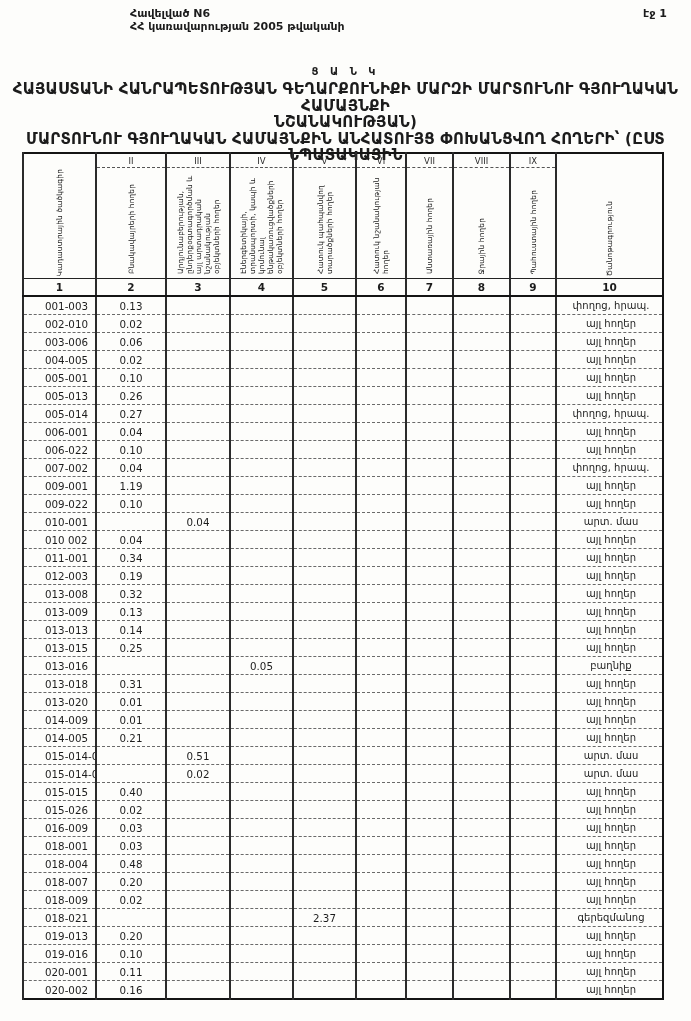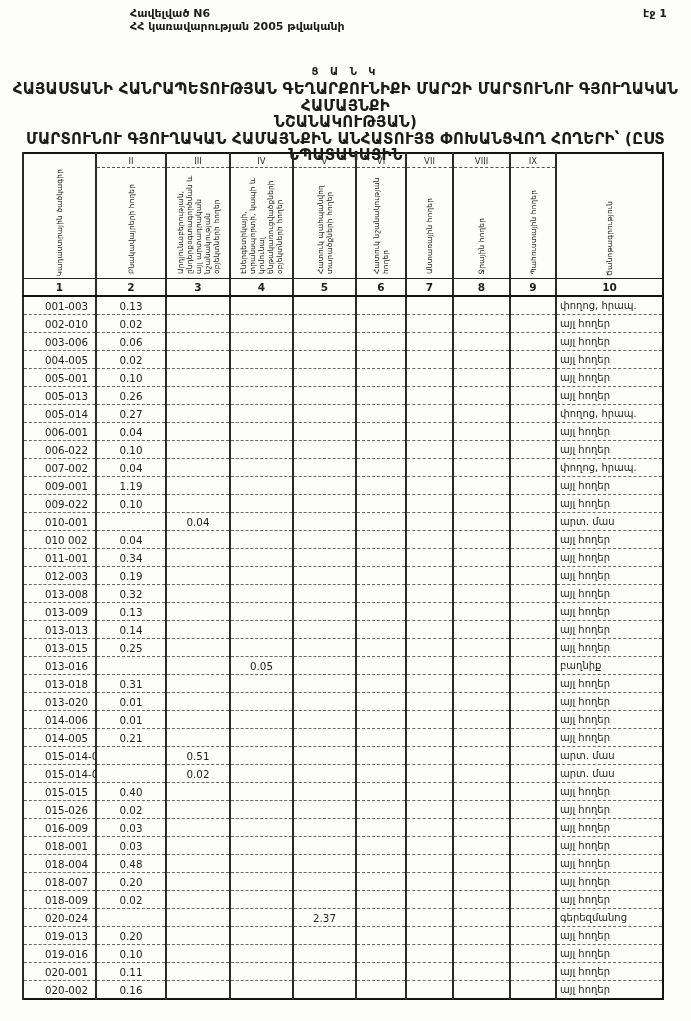--- a/index.html
+++ b/index.html
@@ -52,21 +52,21 @@
     height:16px;text-align:center;font-size:10.5px;font-weight:bold;
     border-top:1.5px solid #222;border-bottom:2px solid #141414;
   }
   tbody td{
     height:17px;font-size:10.3px;
     border-bottom:1px dashed #6a6a6a;
     white-space:nowrap;
   }
   tbody td.c1{padding-left:21px;text-align:left;}
   tbody td.cv{text-align:center;}
-  tbody td.c10{padding-left:3px;text-align:left;position:relative;font-size:10px;}
+  tbody td.c10{padding-left:3px;text-align:center;position:relative;font-size:10px;}
 </style>
 </head>
 <body>
 
 <div class="page-label">էջ 1</div>
 
 <div class="doc-header">
   <div>Հավելված N6</div>
   <div>ՀՀ կառավարության 2005 թվականի</div>
 </div>
@@ -400,21 +400,21 @@
           <td class="cv"></td>
           <td class="cv"></td>
           <td class="cv"></td>
           <td class="cv"></td>
           <td class="cv"></td>
           <td class="cv"></td>
           <td class="cv"></td>
           <td class="c10">այլ հողեր</td>
         </tr>
         <tr>
-          <td class="c1">014-006</td>
+          <td class="c1">014-009</td>
           <td class="cv">0.01</td>
           <td class="cv"></td>
           <td class="cv"></td>
           <td class="cv"></td>
           <td class="cv"></td>
           <td class="cv"></td>
           <td class="cv"></td>
           <td class="cv"></td>
           <td class="c10">այլ հողեր</td>
         </tr>
@@ -532,21 +532,21 @@
           <td class="cv"></td>
           <td class="cv"></td>
           <td class="cv"></td>
           <td class="cv"></td>
           <td class="cv"></td>
           <td class="cv"></td>
           <td class="cv"></td>
           <td class="c10">այլ հողեր</td>
         </tr>
         <tr>
-          <td class="c1">020-024</td>
+          <td class="c1">018-021</td>
           <td class="cv"></td>
           <td class="cv"></td>
           <td class="cv"></td>
           <td class="cv">2.37</td>
           <td class="cv"></td>
           <td class="cv"></td>
           <td class="cv"></td>
           <td class="cv"></td>
           <td class="c10">գերեզմանոց</td>
         </tr>

